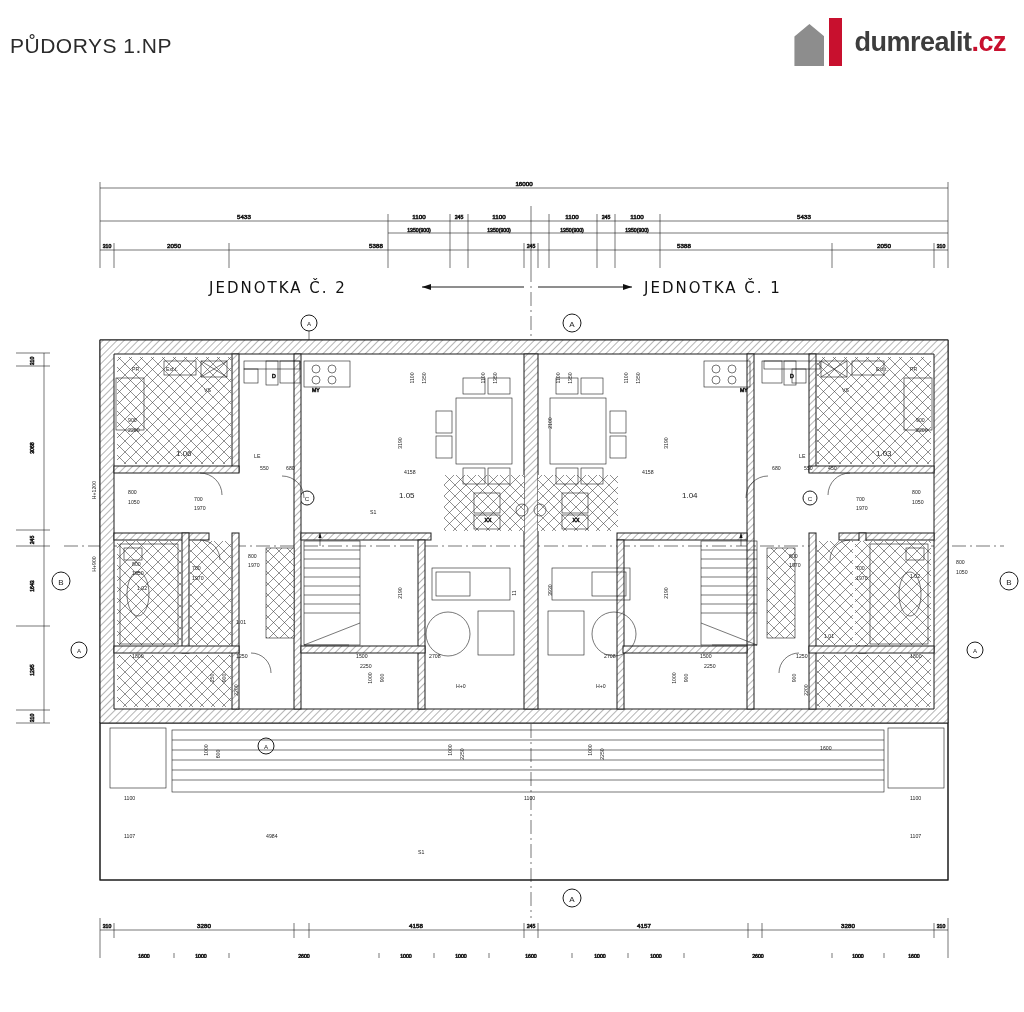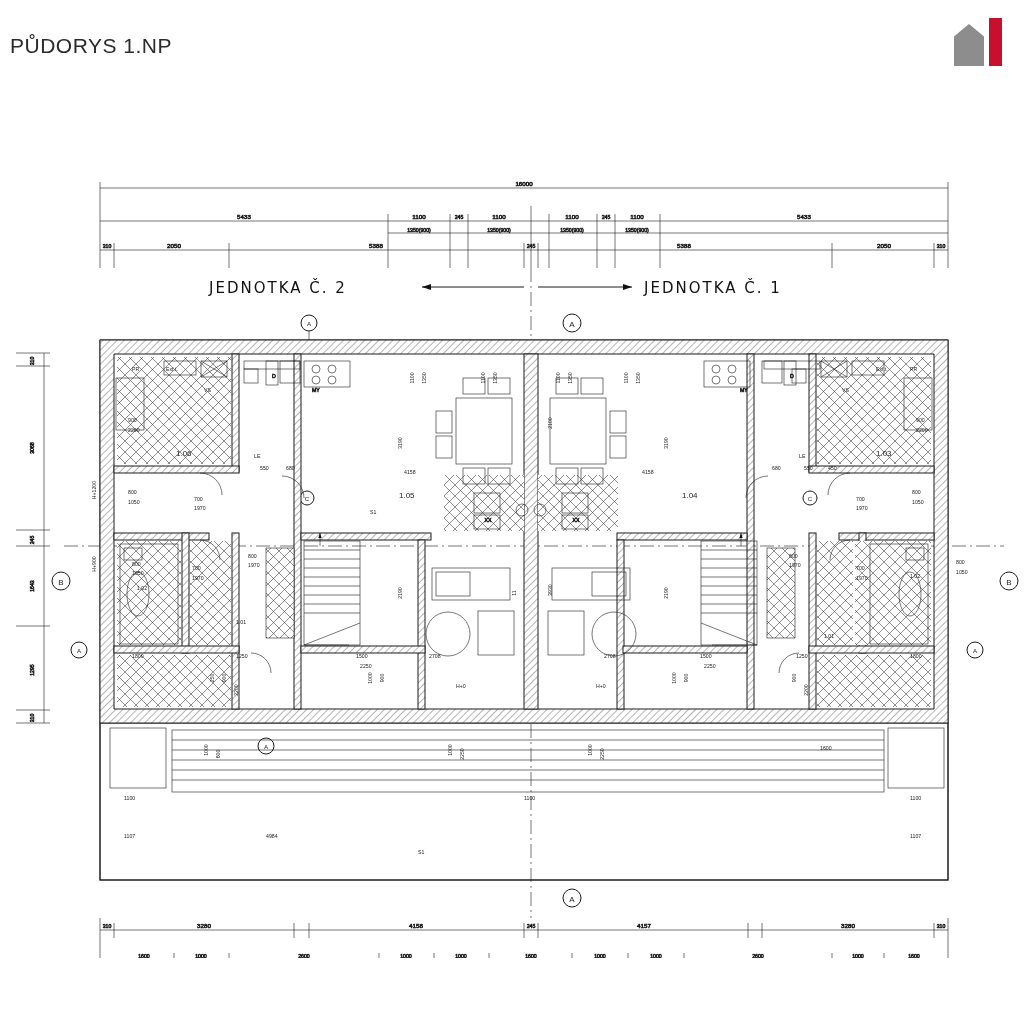--- a/index.html
+++ b/index.html
@@ -46,20 +46,23 @@
 </style>
 </head>
 <body>
 
 <div id="page-title">PŮDORYS 1.NP</div>
 
 <div class="logo">
   <div class="logo-mark">
     <div class="house"></div>
     <div class="bar"></div>
+  </div>
+  <div class="logo-text">
+    <span class="dum">dum</span><span class="realit">realit</span><span class="cz">.cz</span>
   </div>
 </div>
 
 <div id="drawing">
 <svg width="1024" height="880" viewBox="0 0 1024 880" xmlns="http://www.w3.org/2000/svg">
   <defs>
     <pattern id="wallhatch" width="5" height="5" patternTransform="rotate(45)" patternUnits="userSpaceOnUse">
       <rect width="5" height="5" fill="#ffffff"></rect>
       <line x1="0" y1="0" x2="0" y2="5" stroke="#2a2a2a" stroke-width="0.7"></line>
     </pattern>

